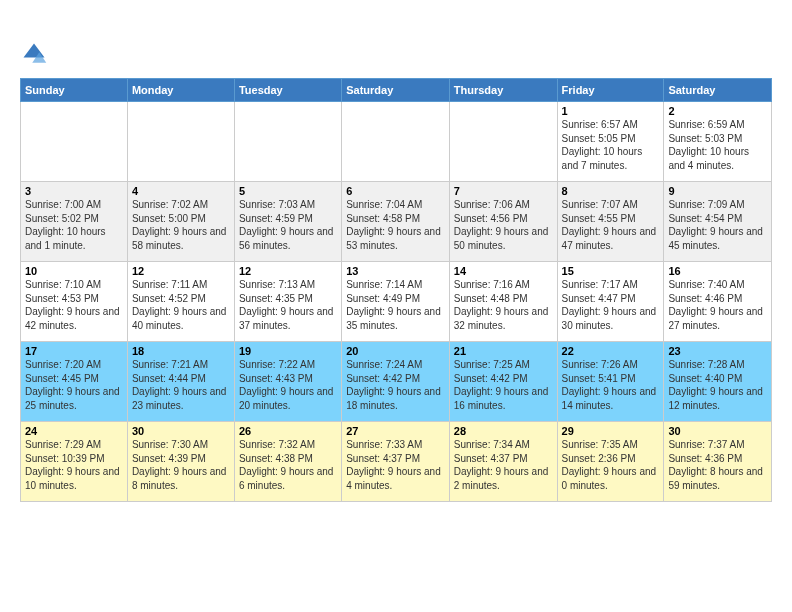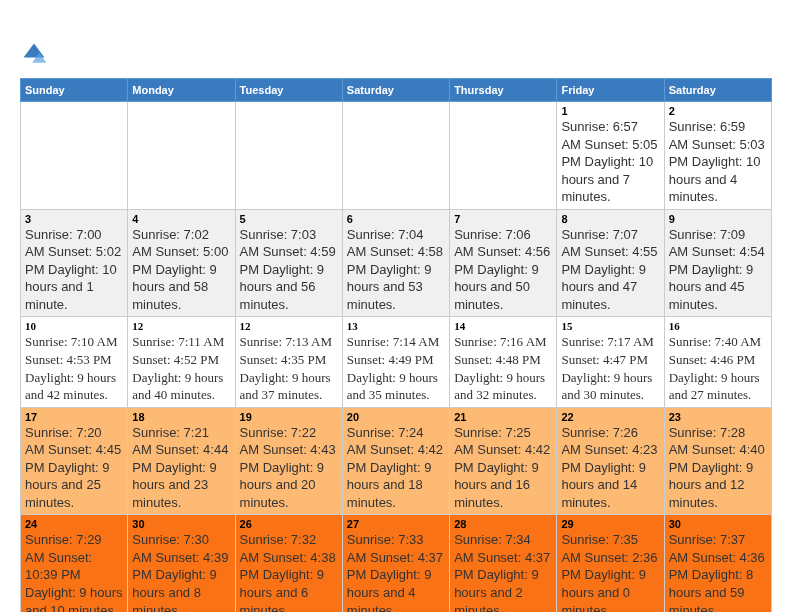--- a/index.html
+++ b/index.html
@@ -85,33 +85,33 @@
     .calendar tr:nth-child(odd) td {
       background: #fff;
     }
     .day-number {
       font-weight: bold;
       font-size: 11px;
       display: block;
       margin-bottom: 1px;
     }
     .day-info {
-      font-size: 13px;
+      font-size: 10px;
       color: #333;
       line-height: 1.35;
     }
     .empty-cell {
       background: #fff !important;
     }
     
     .calendar tbody tr:nth-child(1) td { background: #fff; }
     .calendar tbody tr:nth-child(2) td { background: #f0f0f0; }
-    .calendar tbody tr:nth-child(3) td { background: #fff; font-family: Liberation Serif, serif; }
-    .calendar tbody tr:nth-child(4) td { background: #fdba74; }
-    .calendar tbody tr:nth-child(5) td { background: #f97316; }
+    .calendar tbody tr:nth-child(3) td { background: #fff; }
+    .calendar tbody tr:nth-child(4) td { background: #7dd3fc; }
+    .calendar tbody tr:nth-child(5) td { background: #fef9c3; }
   </style>
 </head>
 <body>
 
 <div class="page">
   <div class="header">
     <div class="logo">
       <svg class="logo-icon" viewBox="0 0 32 32">
         <polygon points="16,4 28,20 4,20" fill="#3a7abf"></polygon>
         <polygon points="22,14 30,26 14,26" fill="#5ba3e0" opacity="0.7"></polygon>
@@ -274,21 +274,21 @@
           </td>
           <td>
             <span class="day-number">21</span>
             <div class="day-info">Sunrise: 7:25 AM
 Sunset: 4:42 PM
 Daylight: 9 hours and 16 minutes.</div>
           </td>
           <td>
             <span class="day-number">22</span>
             <div class="day-info">Sunrise: 7:26 AM
-Sunset: 4:23 PM
+Sunset: 5:41 PM
 Daylight: 9 hours and 14 minutes.</div>
           </td>
           <td>
             <span class="day-number">23</span>
             <div class="day-info">Sunrise: 7:28 AM
 Sunset: 4:40 PM
 Daylight: 9 hours and 12 minutes.</div>
           </td>
         </tr>
         <tr>

